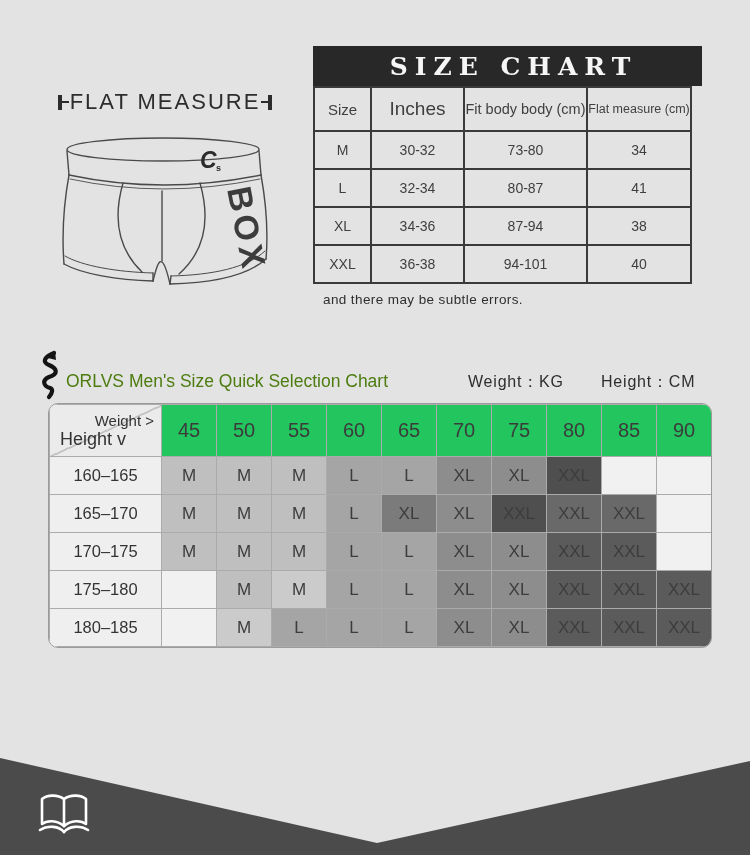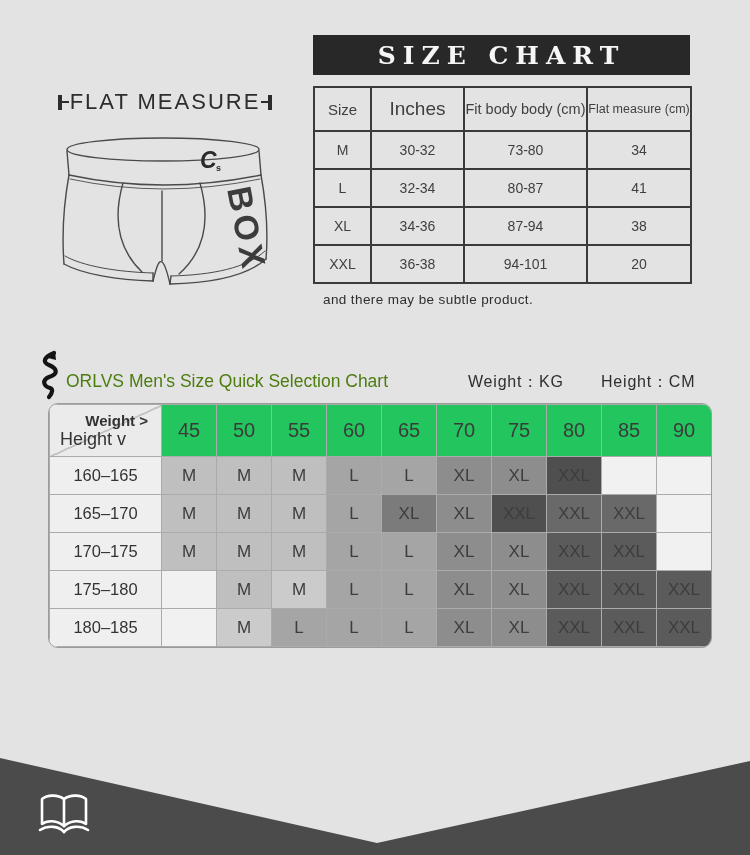--- a/index.html
+++ b/index.html
@@ -14,25 +14,25 @@
     position:absolute;left:58px;top:94px;width:214px;height:16px;
     display:flex;align-items:center;color:#2d2d2d;
   }
   .fm-cap{width:4px;height:15px;background:#2d2d2d;flex:0 0 auto;}
   .fm-line{flex:1 1 auto;height:2px;background:#2d2d2d;}
   .fm-text{font-size:22px;letter-spacing:2px;white-space:nowrap;padding:0 1px;flex:0 0 auto;}
   
   #boxer-svg{position:absolute;left:62px;top:133px;}
   
   .sc-title{
-    position:absolute;left:313px;top:35px;width:377px;height:40px;
+    position:absolute;left:313px;top:46px;width:377px;height:40px;
     background:#282828;color:#f6f6f6;
     font-family:"DejaVu Serif",serif;font-weight:bold;
     font-size:25px;letter-spacing:7px;
-    display:flex;align-items:center;justify-content:center;
+    display:flex;align-items:center;justify-content:center;padding-left:12px;
   }
   #size-wrap{position:absolute;left:313px;top:86px;}
   #size-table{border-collapse:collapse;table-layout:fixed;width:377px;}
   #size-table th,#size-table td{
     border:2px solid #3a3a3a;text-align:center;vertical-align:middle;
     color:#3f3f3f;font-weight:normal;padding:0;
   }
   #size-table thead tr{height:44px;}
   #size-table tbody tr{height:38px;}
   #size-table th:nth-child(1){font-size:15px;}
@@ -58,21 +58,21 @@
   }
   #grid{border-collapse:collapse;table-layout:fixed;width:662px;}
   #grid th,#grid td{border:1px solid #ababab;padding:0;}
   #grid thead tr{height:52px;}
   #grid tbody tr{height:38px;}
   .g-corner{
     width:112px;position:relative;background-color:#ebebeb;
     background-image:linear-gradient(to bottom right,
       transparent 49.5%, #9a9a9a 49.5%, #9a9a9a 50.5%, transparent 50.5%);
   }
-  .g-corner-top{position:absolute;top:7px;right:13px;font-size:15px;font-weight:bold;color:#333;}
+  .g-corner-top{position:absolute;top:7px;right:7px;font-size:15px;font-weight:normal;color:#333;}
   .g-corner-bottom{position:absolute;bottom:6px;left:10px;font-size:18px;font-weight:normal;color:#333;}
   .g-weight{background:#22c55e;font-size:20px;font-weight:normal;color:#3b3b3b;text-align:center;}
   .g-height{background:#efefef;font-size:16.5px;font-weight:normal;color:#333;text-align:center;}
   .g-cell{font-size:17px;color:#3d3d3d;text-align:center;}
   
   #footer-svg{position:absolute;left:0;top:750px;}
 </style>
 </head>
 <body>
 
@@ -145,28 +145,28 @@
         <tr>
           <td>XL</td>
           <td>34-36</td>
           <td>87-94</td>
           <td>38</td>
         </tr>
         <tr>
           <td>XXL</td>
           <td>36-38</td>
           <td>94-101</td>
-          <td>20</td>
+          <td>40</td>
         </tr>
       </tbody>
   </table>
 </div>
 
 <div class="note">
-  <div class="l2">and there may be subtle product.</div>
+  <div class="l2">and there may be subtle errors.</div>
 </div>
 
 <svg id="orlvs-mark" width="24" height="50" viewBox="0 0 24 50">
   <path d="M15,1 L8,8 L16,10 Z" fill="#141414"></path>
   <path d="M14,3 C4,7 2,12 9,15 C18,19 18,24 9,27 C2,30 3,36 10,38 C13,39 13,42 9,47" stroke="#141414" stroke-width="4.2" fill="none" stroke-linecap="round"></path>
 </svg>
 
 <div class="sel-title">ORLVS Men's Size Quick Selection Chart</div>
 <div class="unit" id="unit-weight">Weight：KG</div>
 <div class="unit" id="unit-height">Height：CM</div>

